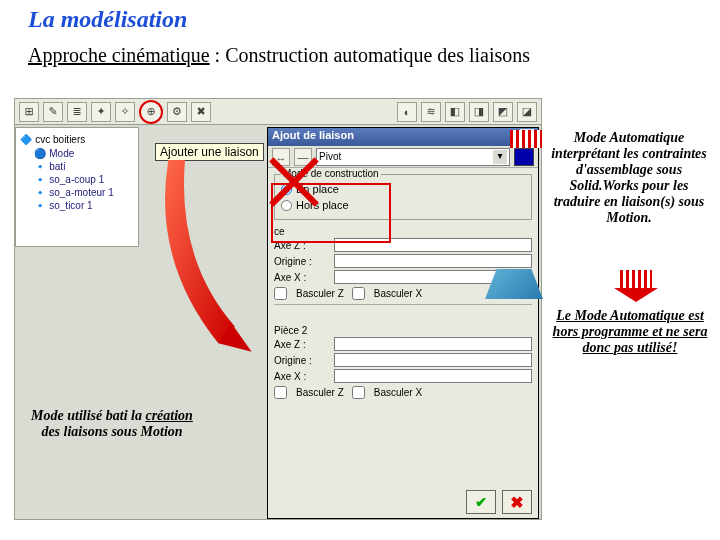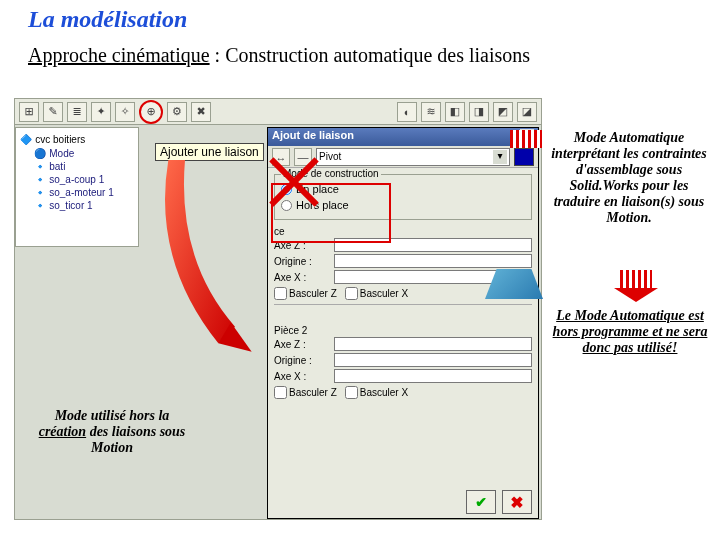--- a/index.html
+++ b/index.html
@@ -72,21 +72,21 @@
   .groupbox legend { position: absolute; top: -7px; left: 6px; background: #e8eadf;
     padding: 0 2px; font-size: 10px; }
   .radio-row { display: flex; align-items: center; gap: 4px; padding: 2px 0; }
   .radio-row input { width: 11px; height: 11px; }
   .red-frame { position: absolute; border: 2px solid #d00; pointer-events: none; }
   .section { margin: 2px 6px; font-size: 10px; }
   .field-row { display: flex; align-items: center; gap: 20px; padding: 1px 0; }
   .field-row .lbl { width: 40px; }
   .field-row .inp { flex: 1; height: 14px; background: #fff; border: 1px solid #7a7a7a; }
   .check-row { display: flex; gap: 8px; padding: 2px 0; }
-  .check-row label { display: flex; gap: 2px; align-items: center; }
+  .check-row label { display: flex; gap: 9px; align-items: center; }
   .dlg-footer { position: absolute; bottom: 4px; right: 6px; display: flex; gap: 6px; }
   .btn { width: 30px; height: 24px; border: 1px solid #666; background: #efefe4;
     display: flex; align-items: center; justify-content: center; font-size: 14px; }
   .checkmark { color: #0a0; font-weight: bold; }
   .xmark { color: #d00; font-weight: bold; font-size: 16px; }
   .red-cross {
     position: absolute; top: 150px; left: 262px; width: 64px; height: 64px;
     pointer-events: none;
   }
   .red-cross::before, .red-cross::after {
@@ -266,14 +266,14 @@
         <stop offset="1" stop-color="#c00"></stop>
     </linearGradient>
   </defs>
   <path d="M10 0 Q -10 120 70 220 L90 200 Q 20 120 30 0 Z" fill="url(#rg)"></path>
   <path d="M70 220 L110 230 L85 195 Z" fill="#c00"></path>
 </svg>
 
 <div class="bold-italic annot-right1">Mode Automatique interprétant les contraintes d'assemblage sous Solid.Works pour les traduire en liaison(s) sous Motion.</div>
 <div class="bold-italic annot-right2">Le Mode Automatique est hors programme et ne sera donc pas utilisé!</div>
 <div class="bold-italic annot-left">
-  <span>Mode utilisé hors la </span><span class="ul">création</span><span> des liaisons sous Motion</span>
+  <span>Mode utilisé bati la </span><span class="ul">création</span><span> des liaisons sous Motion</span>
 </div>
 
 </body></html>

